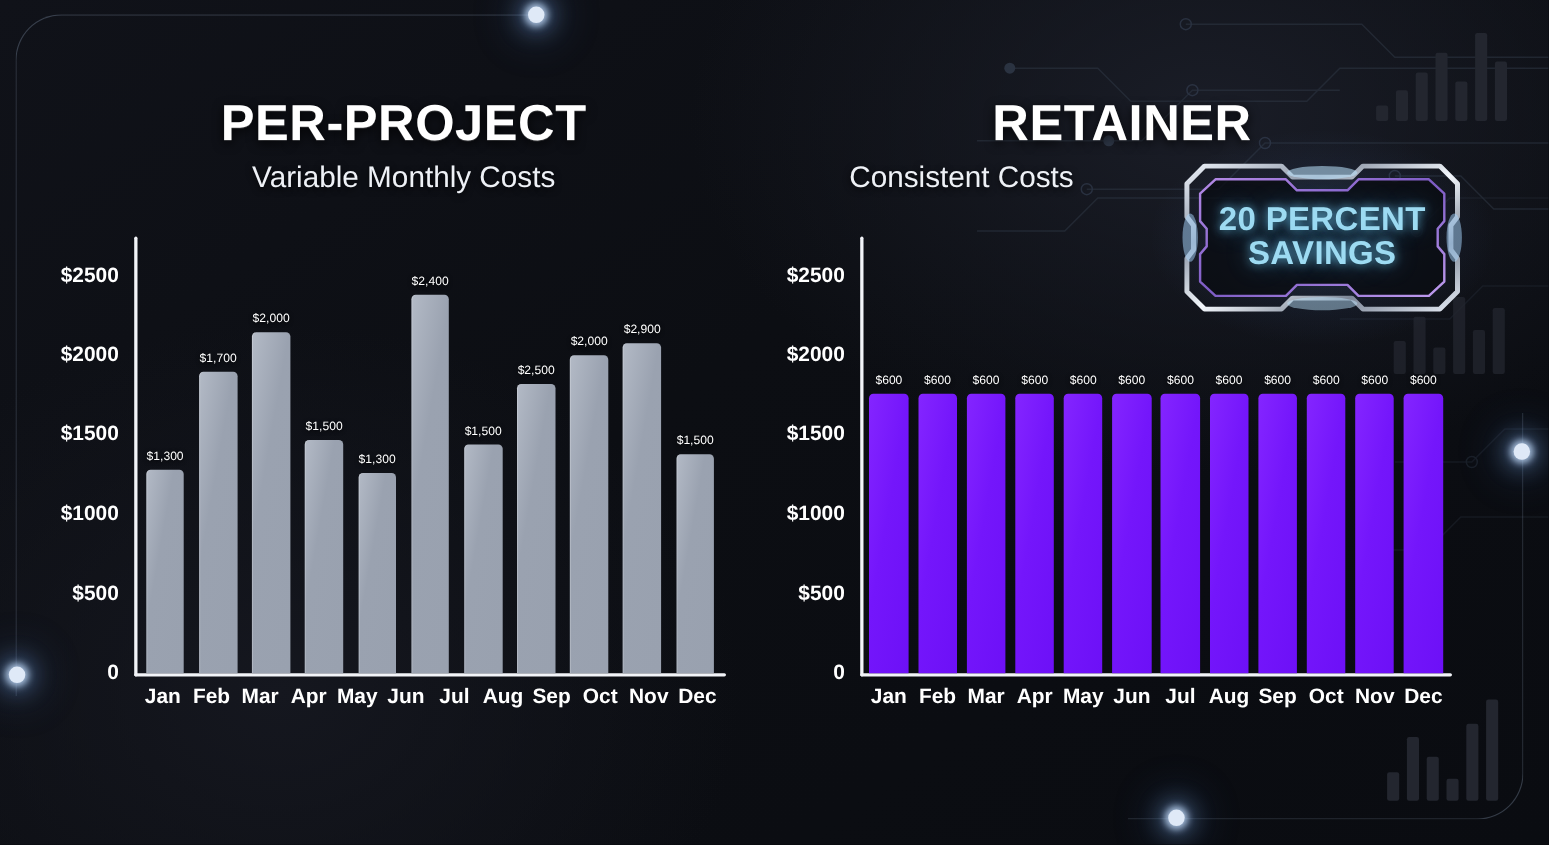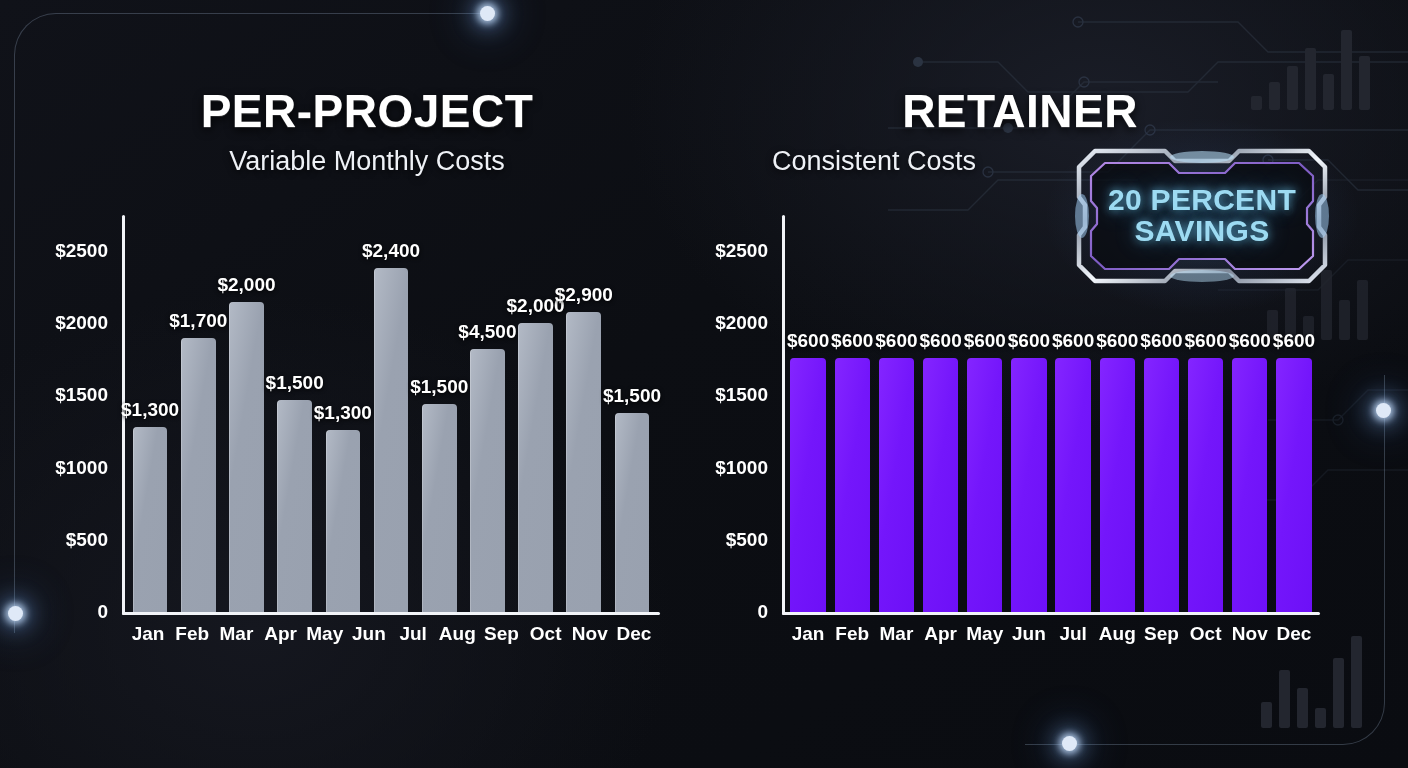--- a/index.html
+++ b/index.html
@@ -108,21 +108,21 @@
     background:linear-gradient(100deg,#b3bac6 0%, #9aa2b0 38%, #99a1af 100%);
     box-shadow:inset 1px 0 0 rgba(255,255,255,.22);
   }
   .bar-purple {
     width:80%;
     background:linear-gradient(100deg,#8425ff 0%, #7416fb 45%, #6d10f7 100%);
   }
   .bar-value {
     position:absolute; bottom:100%; left:50%; transform:translateX(-50%);
     margin-bottom:6px;
-    color:#ffffff; font-size:19px; font-weight:bold; white-space:nowrap;
+    color:#ffffff; font-size:11px; font-weight:normal; white-space:nowrap;
     text-shadow:0 1px 4px rgba(0,0,0,.9);
   }
   .xlabels {
     position:absolute; left:86px; right:4px; bottom:0; height:32px;
     display:flex; align-items:center; justify-content:space-between;
   }
   .xlabel {
     flex:1 1 0; text-align:center;
     color:#ffffff; font-size:19px; font-weight:bold;
   }
@@ -275,21 +275,21 @@
               <div class="bar-value">$2,400</div>
             </div>
           </div>
           <div class="barcol">
             <div class="bar bar-gray" style="height: 207.884px;">
               <div class="bar-value">$1,500</div>
             </div>
           </div>
           <div class="barcol">
             <div class="bar bar-gray" style="height: 262.742px;">
-              <div class="bar-value">$4,500</div>
+              <div class="bar-value">$2,500</div>
             </div>
           </div>
           <div class="barcol">
             <div class="bar bar-gray" style="height: 288.727px;">
               <div class="bar-value">$2,000</div>
             </div>
           </div>
           <div class="barcol">
             <div class="bar bar-gray" style="height: 300.276px;">
               <div class="bar-value">$2,900</div>

